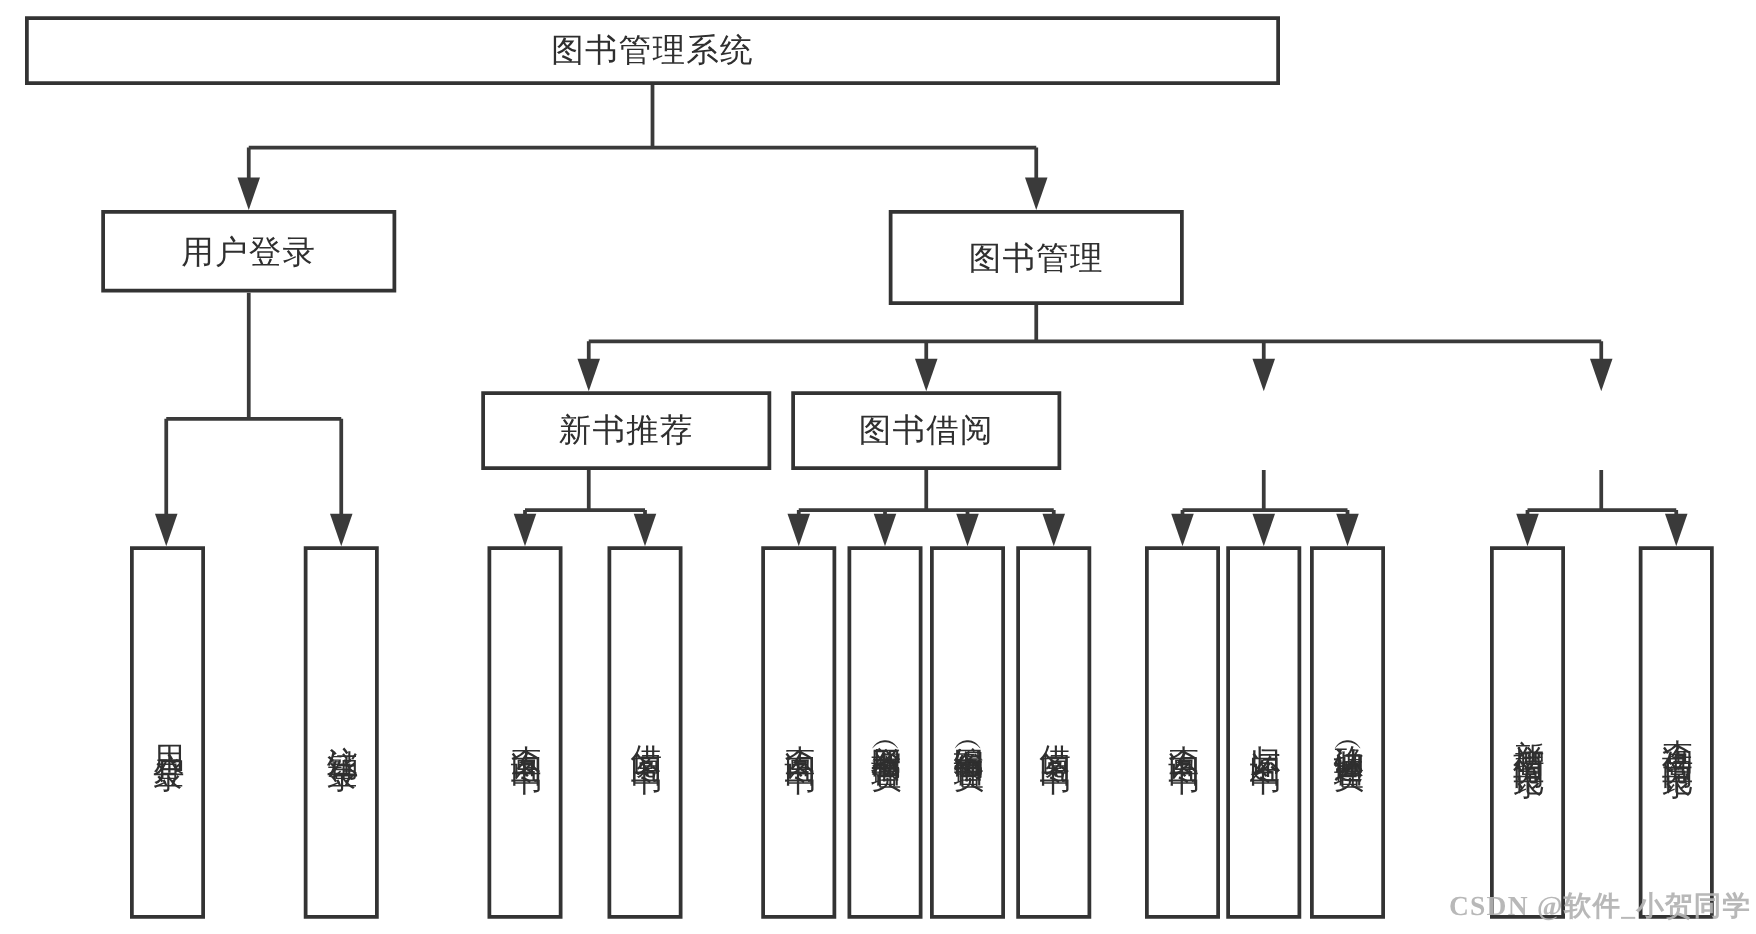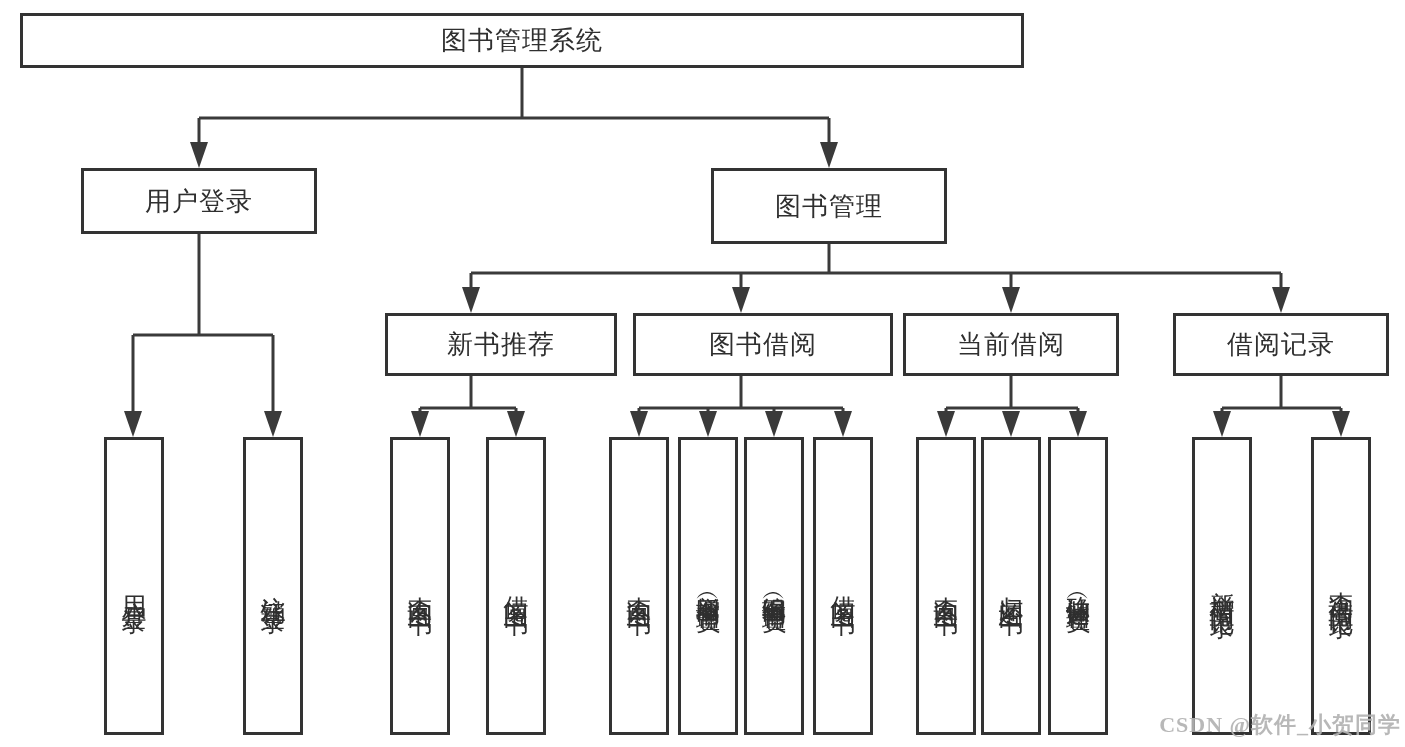--- a/index.html
+++ b/index.html
@@ -122,28 +122,22 @@
   <div class="node h" style="left:81px;top:168px;width:236px;height:66px;">
     <span>用户登录</span>
   </div>
   <div class="node h" style="left:711px;top:168px;width:236px;height:76px;">
     <span>图书管理</span>
   </div>
 
   <div class="node h" style="left:363px;top:313px;width:232px;height:63px;margin-left:22px;">
     <span>新书推荐</span>
   </div>
-  <div class="node h" style="left:633px;top:313px;width:260px;height:63px;justify-content:center;">
+  <div class="node h" style="left:633px;top:313px;width:216px;height:63px;justify-content:center;">
     <span>图书借阅</span>
-  </div>
-  <div class="node h" style="left:903px;top:313px;width:216px;height:63px;">
-    <span>当前借阅</span>
-  </div>
-  <div class="node h" style="left:1173px;top:313px;width:216px;height:63px;">
-    <span>借阅记录</span>
   </div>
 
   <div class="node v" style="left:104px;top:437px;width:60px;height:298px;">
     <span>用户登录</span>
   </div>
   <div class="node v" style="left:243px;top:437px;width:60px;height:298px;">
     <span>注销登录</span>
   </div>
 
   <div class="node v" style="left:390px;top:437px;width:60px;height:298px;">

